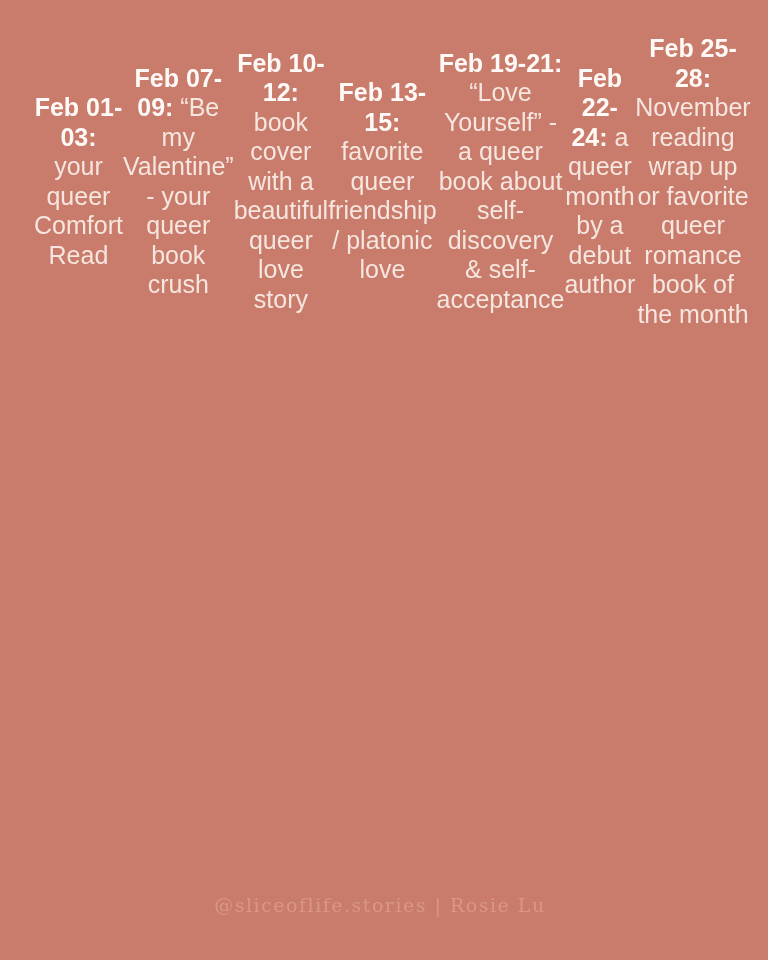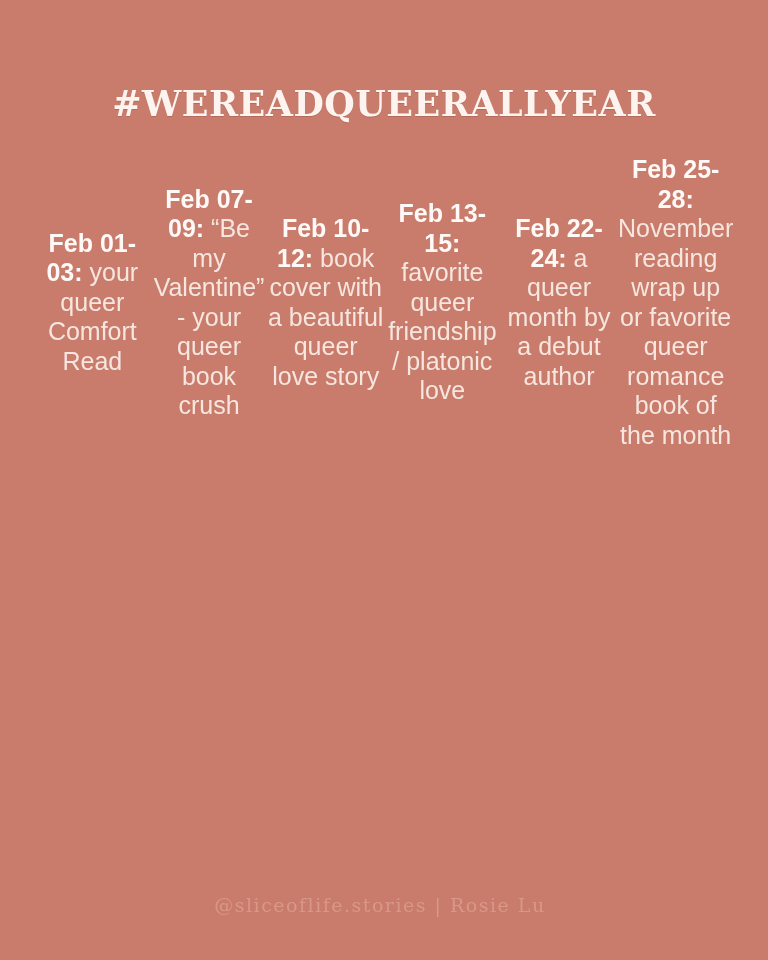--- a/index.html
+++ b/index.html
@@ -70,21 +70,20 @@
     font-size: 19px;
     letter-spacing: 1.5px;
     color: #d99787;
   }
 </style>
 </head>
 <body>
 
 <div class="poster">
 
-  <div class="title">#WEREADQUEERALLYEAR</div>
 
   <div class="prompts">
 
     <div class="prompt">
       <span class="dates">Feb 01-03:</span><span class="text"> your queer Comfort Read</span>
     </div>
 
 
     <div class="prompt">
       <span class="dates">Feb 07-09:</span><span class="text"> “Be my Valentine” - your queer book crush</span>
@@ -92,20 +91,23 @@
 
     <div class="prompt">
       <span class="dates">Feb 10-12:</span><span class="text"> book cover with a beautiful queer love story</span>
     </div>
 
     <div class="prompt">
       <span class="dates">Feb 13-15:</span><span class="text"> favorite queer friendship / platonic love</span>
     </div>
 
 
+    <div class="prompt">
+      <span class="dates">Feb 19-21:</span><span class="text"> “Love Yourself” - a queer book about self-discovery &amp; self-acceptance</span>
+    </div>
 
     <div class="prompt">
       <span class="dates">Feb 22-24:</span><span class="text"> a queer month by a debut author</span>
     </div>
 
     <div class="prompt">
       <span class="dates">Feb 25-28:</span><span class="text"> November reading wrap up or favorite queer romance book of the month</span>
     </div>
 
   </div>

